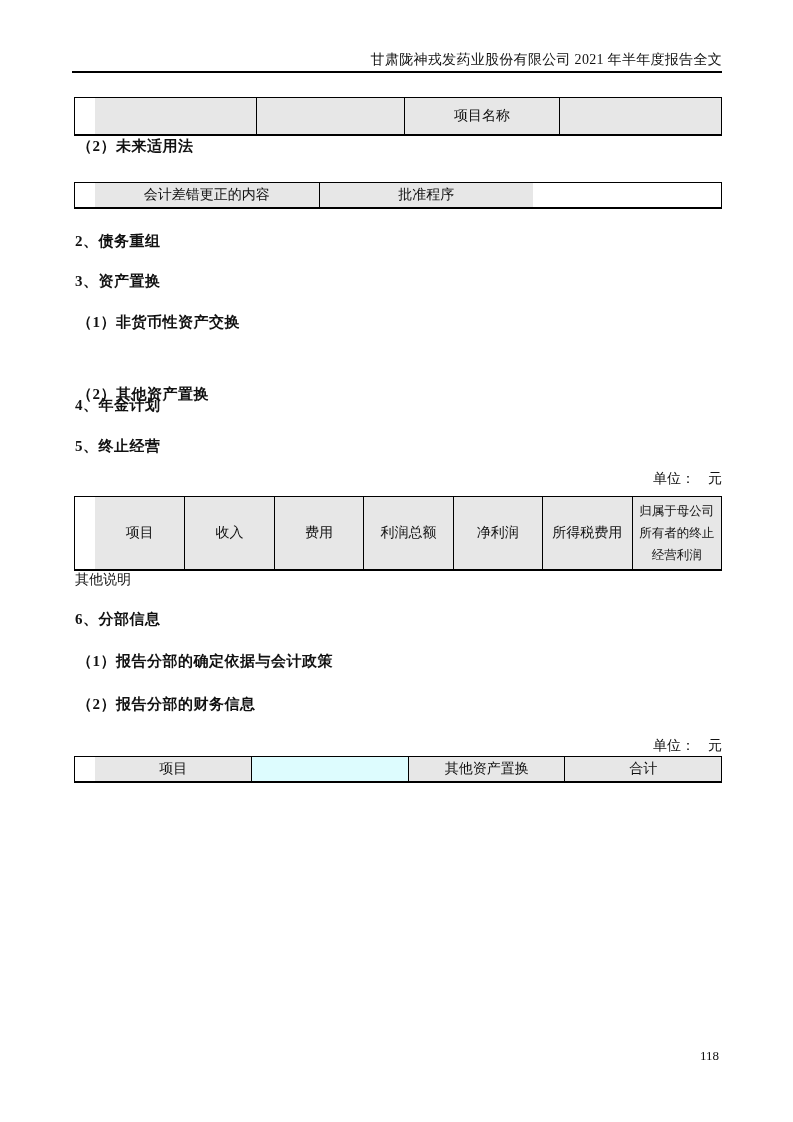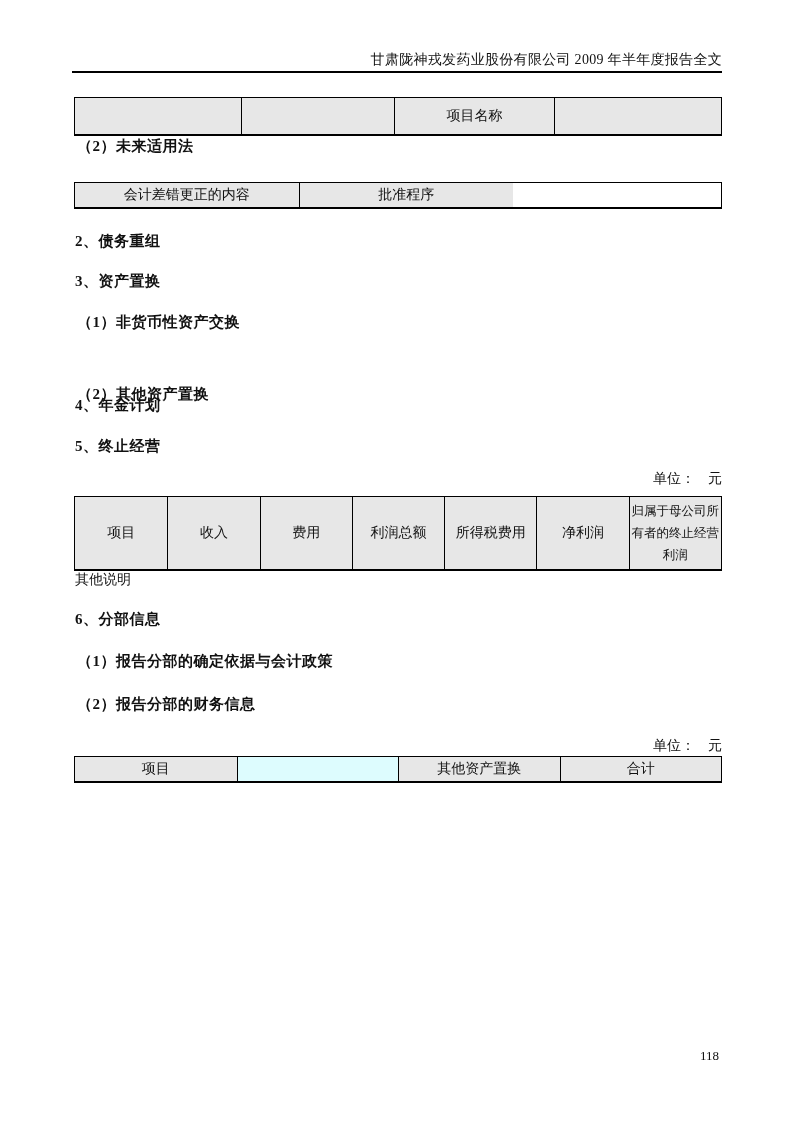--- a/index.html
+++ b/index.html
@@ -38,21 +38,21 @@
   .cell {
     border-left: 1px solid #000;
     background: #e7e7e7;
     display: flex;
     align-items: center;
     justify-content: center;
     text-align: center;
     font-size: 14px;
     overflow: hidden;
   }
-  .cell:first-child { border-left: none; }
+  .cell:first-child { border-left: none; margin-left: 20px; }
   .cell.highlight { background: #ddfcfe; }
   .tbl-carryover { top: 97px; }
   .tbl-carryover .cell { height: 36px; font-family: Liberation Serif, serif; }
   .tbl-future { top: 182px; }
   .tbl-future .cell { height: 24px; }
   .tbl-discontinued { top: 496px; }
   .tbl-discontinued .cell { height: 72px; width: 14.2857%; }
   .tbl-discontinued .cell.wrap3 {
     font-size: 12.5px;
     line-height: 22px;
@@ -98,21 +98,21 @@
     right: 74px;
     top: 1048px;
     font-size: 13px;
   }
 </style>
 </head>
 <body>
 
 <div class="page">
 
-  <div class="abs header-title">甘肃陇神戎发药业股份有限公司 2009 年半年度报告全文</div>
+  <div class="abs header-title">甘肃陇神戎发药业股份有限公司 2021 年半年度报告全文</div>
   <div class="abs header-rule"></div>
 
   <div class="abs tbl tbl-carryover">
     <div class="cell c1-1"></div>
     <div class="cell c1-2"></div>
     <div class="cell c1-3">项目名称</div>
     <div class="cell c1-4"></div>
   </div>
 
   <div class="abs heading sub h-future">（2）未来适用法</div>
@@ -129,22 +129,22 @@
   <div class="abs heading h-annuity">4、年金计划</div>
   <div class="abs heading h-discontinued">5、终止经营</div>
 
   <div class="abs unit-line u1"><span>单位：</span><span class="gap"></span><span>元</span></div>
 
   <div class="abs tbl tbl-discontinued">
     <div class="cell">项目</div>
     <div class="cell">收入</div>
     <div class="cell">费用</div>
     <div class="cell">利润总额</div>
+    <div class="cell">净利润</div>
     <div class="cell">所得税费用</div>
-    <div class="cell">净利润</div>
     <div class="cell wrap3">归属于母公司所有者的终止经营利润</div>
   </div>
 
   <div class="abs note">其他说明</div>
 
   <div class="abs heading h-segment">6、分部信息</div>
   <div class="abs heading sub h-segment1">（1）报告分部的确定依据与会计政策</div>
   <div class="abs heading sub h-segment2">（2）报告分部的财务信息</div>
 
   <div class="abs unit-line u2"><span>单位：</span><span class="gap"></span><span>元</span></div>

